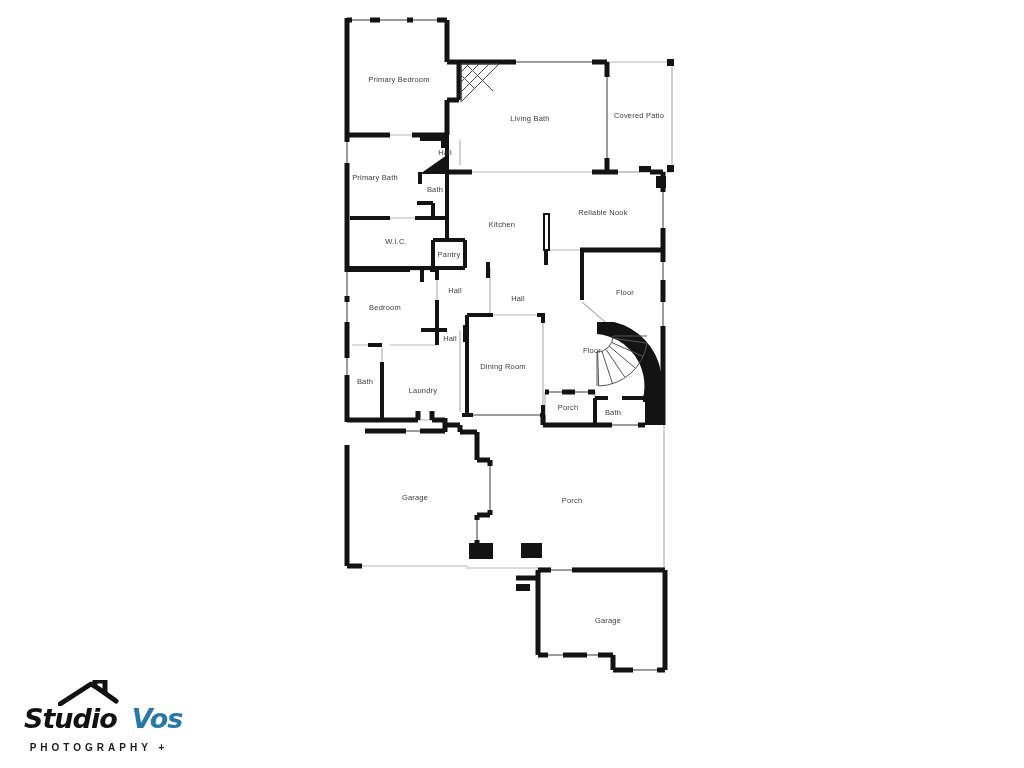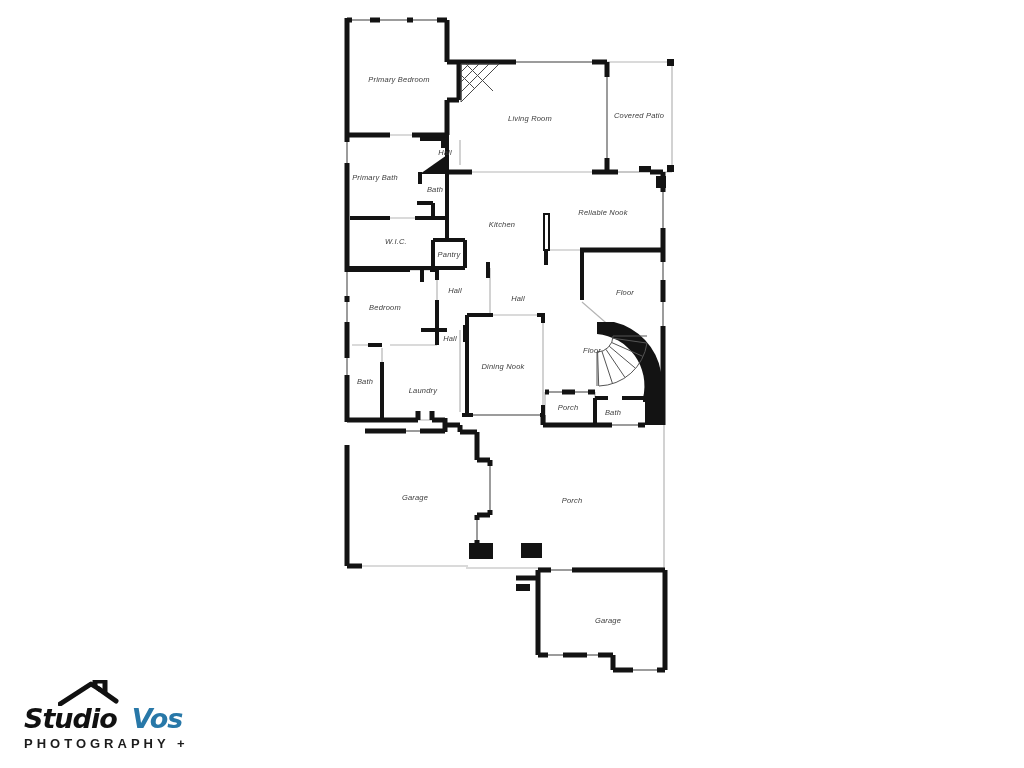--- a/index.html
+++ b/index.html
@@ -1,27 +1,27 @@
 <!DOCTYPE html>
 <html style="--wall: #131313; --window-line: #9c9c9c; --thin-line: #b5b5b5; --label-text: #3b3b3b; --logo-blue: #2878a8; --footer-text: #1f1f1f;"><head>
 <meta charset="utf-8">
 <style>
   html,body{margin:0;padding:0;background:#ffffff;}
   .page{position:relative;width:1024px;height:768px;background:#fff;overflow:hidden;
         font-family:"Liberation Sans", sans-serif;}
   .plan-svg{position:absolute;left:0;top:0;}
   .room-label{position:absolute;transform:translate(-50%,-50%);font-size:7.5px;
-        color:var(--label-text,#3b3b3b);white-space:nowrap;letter-spacing:.2px;font-style:italic;}
+        color:var(--label-text,#3b3b3b);white-space:nowrap;letter-spacing:.2px;}
   
   .logo{position:absolute;left:24px;top:680px;width:150px;text-align:center;}
   .logo-roof{display:block;margin:0 auto 0 34px;}
   .logo-text{font-family:"DejaVu Sans", sans-serif;font-style:italic;font-weight:900;
         font-size:27px;line-height:26px;color:#111;letter-spacing:-1px;white-space:nowrap;}
   .logo-vos{color:var(--logo-blue,#2878a8);margin-left:15px;}
-  .logo-sub{margin-top:4px;font-size:13px;font-weight:bold;letter-spacing:4px;color:#1c1c1c;white-space:nowrap;}
+  .logo-sub{margin-top:10px;font-size:10px;font-weight:bold;letter-spacing:4px;color:#1c1c1c;white-space:nowrap;}
   
   .footer{position:absolute;left:0;top:734px;width:100%;text-align:center;
         font-size:12px;color:var(--footer-text,#1f1f1f);}
 </style>
 </head>
 <body>
 
 <div class="page">
 
   <svg class="plan-svg" width="1024" height="768" viewBox="0 0 1024 768">
@@ -153,35 +153,35 @@
       <line x1="611.6" y1="342.5" x2="642.7" y2="356.3"></line>
       <line x1="609.3" y1="346.3" x2="635.3" y2="368.1"></line>
       <line x1="605.9" y1="349.3" x2="625" y2="377.5"></line>
       <line x1="601.9" y1="351.2" x2="612.5" y2="383.6"></line>
       <line x1="597.6" y1="352" x2="598.7" y2="386"></line>
       <line x1="597" y1="352" x2="597" y2="386"></line>
     </g>
   </svg>
 
   <span class="room-label" style="left:399px;top:79px">Primary Bedroom</span>
-  <span class="room-label" style="left:530px;top:118px">Living Room</span>
+  <span class="room-label" style="left:530px;top:118px">Living Bath</span>
   <span class="room-label" style="left:639px;top:115px">Covered Patio</span>
   <span class="room-label" style="left:445px;top:152px">Hall</span>
   <span class="room-label" style="left:375px;top:177px">Primary Bath</span>
   <span class="room-label" style="left:435px;top:189px">Bath</span>
   <span class="room-label" style="left:502px;top:224px">Kitchen</span>
   <span class="room-label" style="left:603px;top:212px">Reliable Nook</span>
   <span class="room-label" style="left:396px;top:241px">W.I.C.</span>
   <span class="room-label" style="left:449px;top:254px">Pantry</span>
   <span class="room-label" style="left:385px;top:307px">Bedroom</span>
   <span class="room-label" style="left:455px;top:290px">Hall</span>
   <span class="room-label" style="left:518px;top:298px">Hall</span>
   <span class="room-label" style="left:625px;top:292px">Floor</span>
   <span class="room-label" style="left:450px;top:338px">Hall</span>
-  <span class="room-label" style="left:503px;top:366px">Dining Nook</span>
+  <span class="room-label" style="left:503px;top:366px">Dining Room</span>
   <span class="room-label" style="left:592px;top:350px">Floor</span>
   <span class="room-label" style="left:365px;top:381px">Bath</span>
   <span class="room-label" style="left:423px;top:390px">Laundry</span>
   <span class="room-label" style="left:568px;top:407px">Porch</span>
   <span class="room-label" style="left:613px;top:412px">Bath</span>
   <span class="room-label" style="left:415px;top:497px">Garage</span>
   <span class="room-label" style="left:572px;top:500px">Porch</span>
   <span class="room-label" style="left:608px;top:620px">Garage</span>
 
   <div class="logo">

